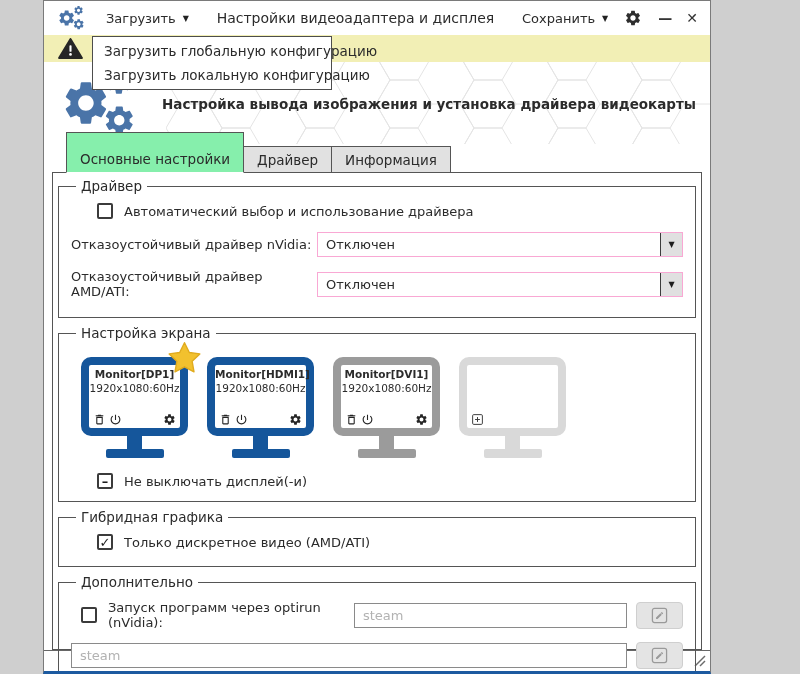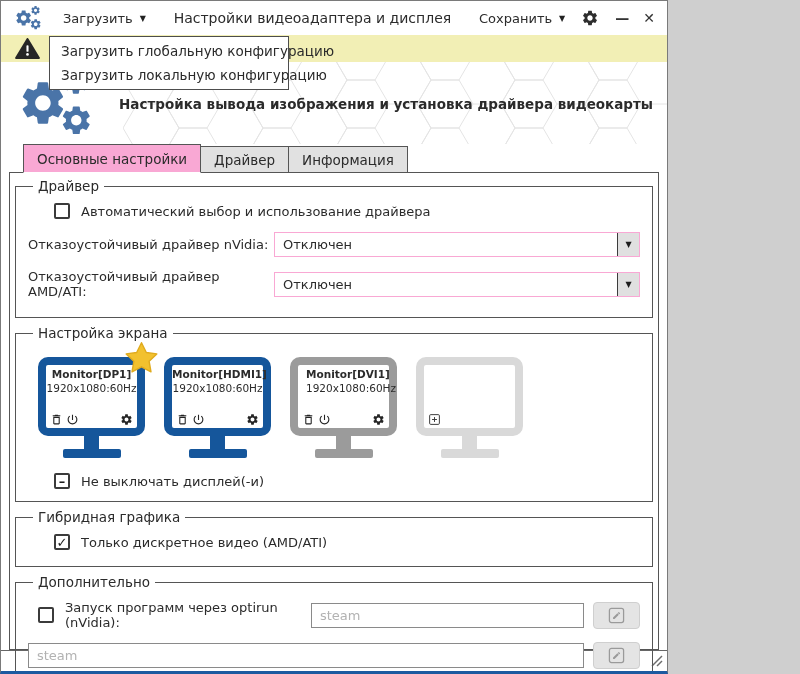--- a/index.html
+++ b/index.html
@@ -1,20 +1,20 @@
 <!DOCTYPE html>
 <html><head>
 <meta charset="utf-8">
 <style>
   * { margin:0; padding:0; box-sizing:border-box; }
   html,body { background:#cfcfcf; }
   body { font-family:"DejaVu Sans","Liberation Sans",sans-serif; font-size:13px; color:#2b2b2b; }
 
   .window { position:relative; width:668px; height:674px; background:#fff;
-            border:1px solid #7a7a7a; border-bottom:3px solid #1c5aa0; overflow:hidden; }
+            border:1px solid #7a7a7a; border-bottom:3px solid #1c5aa0; overflow:hidden;margin-left:43px; }
 
   
   .titlebar { height:34px; display:flex; align-items:center; padding:0 12px; background:#fff; }
   .app-icon { width:30px; height:26px; flex:0 0 auto; }
   .menu-btn { display:flex; align-items:center; gap:7px; margin-left:20px; cursor:default; }
   .menu-btn .caret { font-size:8px; color:#222; }
   .win-title { flex:1; text-align:center; font-size:14px; }
   .tb-right { display:flex; align-items:center; gap:16px; }
   .tb-gear svg { width:18px; height:18px; fill:#2e2e2e; display:block; }
   .win-ctl { font-size:14px; color:#333; line-height:1; }
@@ -32,21 +32,21 @@
   
   .header { position:relative; height:82px; background:#fff; overflow:hidden; }
   .hexbg { position:absolute; left:122px; top:-6px; }
   .logo { position:absolute; left:16px; top:5px; width:76px; height:72px; }
   .header-title { position:absolute; left:118px; top:34px; font-weight:bold; font-size:13.5px; z-index:2; }
 
   
   .tabs { display:flex; align-items:flex-end; margin-left:22px; height:28px; position:relative; z-index:3; }
   .tab { padding:5px 13px 4px; background:#e1e1e1; border:1px solid #555; margin-right:-1px;
          font-size:13.5px; position:relative; top:1px; }
-  .tab.active { background:#f9a8d4; border-bottom:1px solid #fff; padding:6px 13px 5px; z-index:2; }
+  .tab.active { background:#86efac; border-bottom:1px solid #fff; padding:18px 13px 5px; z-index:2; }
 
   
   .panel { margin:0 8px; border:1px solid #555; height:478px; background:#fff; padding:2px 3px; position:relative; z-index:1; }
   fieldset { border:1px solid #555; margin:3px 2px 7px; padding:2px 10px 10px; }
   legend { padding:0 5px; margin-left:7px; font-size:13.5px; }
 
   .chk-row { display:flex; align-items:center; gap:11px; margin:7px 0 13px 12px;padding-left:16px; }
   .cb { width:16px; height:16px; border:2px solid #3b3b3b; border-radius:2px; background:#fff;
         display:inline-flex; align-items:center; justify-content:center;
         font-size:13px; font-weight:bold; color:#1d1d1d; flex:0 0 auto; line-height:1; }
@@ -55,21 +55,21 @@
   .combo-row .rlabel { width:246px; flex:0 0 auto; }
   .combobox { flex:1; height:25px; border:1px solid #f9a8d4; background:#fff; display:flex; align-items:stretch; }
   .combobox .val { flex:1; display:flex; align-items:center; padding:0 8px; overflow:hidden; white-space:nowrap; }
   .combo-btn { width:22px; background:#e0e0e0; border-left:1px solid #3c3c3c;
                display:flex; align-items:center; justify-content:center; font-size:8px; color:#1d1d1d; }
 
   
   .monitors { display:flex; gap:19px; padding:14px 0 0 12px; }
   .monitor { width:107px; position:relative;border-radius:14px; }
   .mscreen { height:79px; background:#fff; border:8px solid #15569b; border-radius:10px; position:relative; }
-  .m-gray  .mscreen { border-color:#9b9b9b;padding-left:8px; }
+  .m-gray  .mscreen { border-color:#9b9b9b; }
   .m-light .mscreen { border-color:#d9d9d9; }
   .mtitle { font-size:10.5px; font-weight:bold; text-align:center; margin-top:3px; white-space:nowrap; }
   .mres   { font-size:10.5px; text-align:center; margin-top:2px; white-space:nowrap; }
   .micons { position:absolute; left:4px; right:4px; bottom:2px; display:flex; align-items:center; gap:3px; }
   .micons svg { width:13px; height:13px; fill:#242424; }
   .micons .gear-right { margin-left:auto; }
   .mneck { width:15px; height:13px; margin:0 auto; background:#15569b; }
   .mbase { width:58px; height:9px; margin:0 auto; background:#15569b; border-radius:2px; }
   .m-gray .mneck,.m-gray .mbase { background:#9b9b9b; }
   .m-light .mneck,.m-light .mbase { background:#d9d9d9; }

